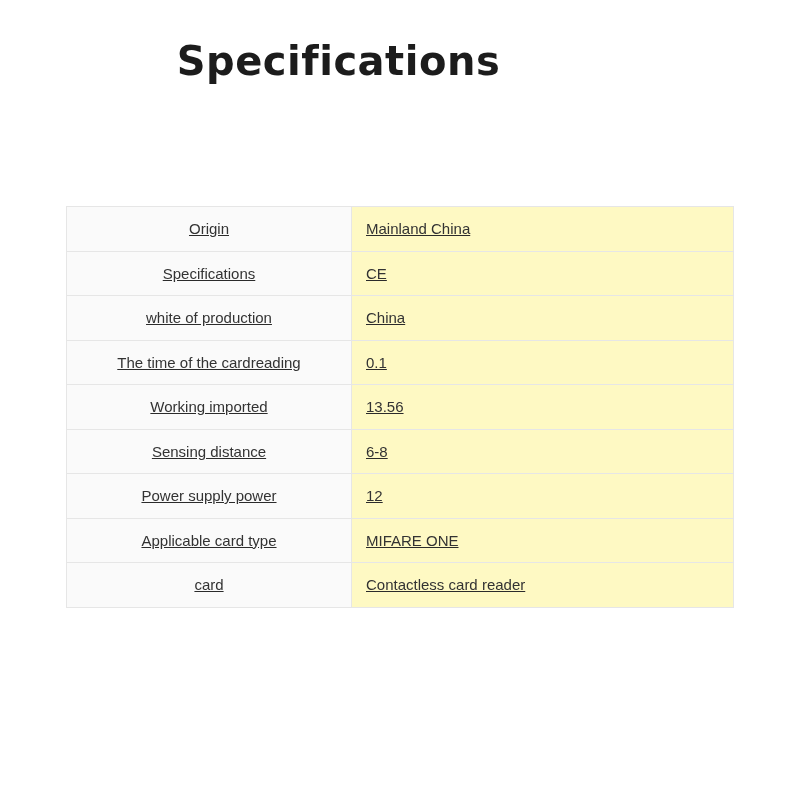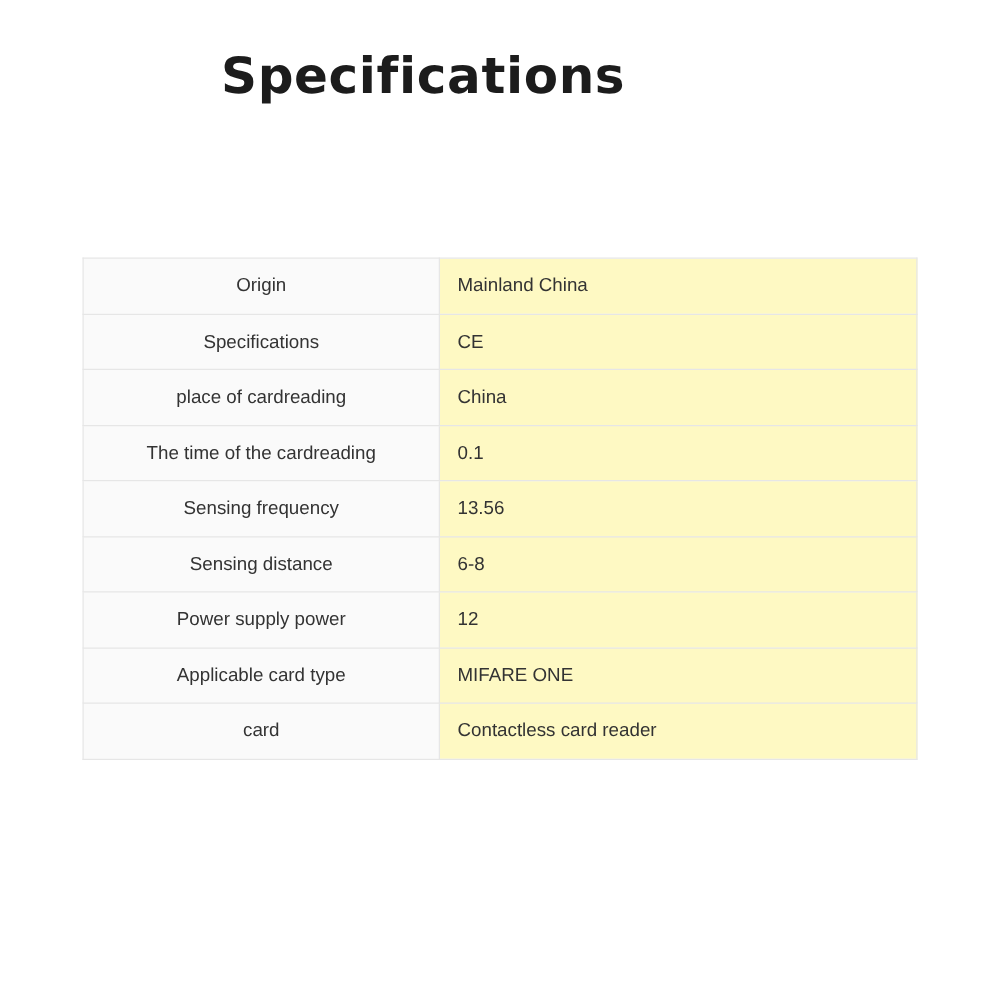--- a/index.html
+++ b/index.html
@@ -36,20 +36,21 @@
     top: 206px;
     width: 668px;
   }
   table.spec-table {
     width: 100%;
     border-collapse: collapse;
     table-layout: fixed;
   }
   table.spec-table tr {
     height: 44.5px;
+    text-decoration: underline;
   }
   table.spec-table td {
     border: 1px solid #e6e6e6;
     font-size: 15px;
     color: #333333;
     padding: 0 14px;
     vertical-align: middle;
     line-height: 1.3;
   }
   td.label-cell {
@@ -77,29 +78,29 @@
       <tbody>
         <tr>
           <td class="label-cell">Origin</td>
           <td class="value-cell">Mainland China</td>
         </tr>
         <tr>
           <td class="label-cell">Specifications</td>
           <td class="value-cell">CE</td>
         </tr>
         <tr>
-          <td class="label-cell">place of cardreading</td>
+          <td class="label-cell">white of production</td>
           <td class="value-cell">China</td>
         </tr>
         <tr>
           <td class="label-cell">The time of the cardreading</td>
           <td class="value-cell">0.1</td>
         </tr>
         <tr>
-          <td class="label-cell">Sensing frequency</td>
+          <td class="label-cell">Working imported</td>
           <td class="value-cell">13.56</td>
         </tr>
         <tr>
           <td class="label-cell">Sensing distance</td>
           <td class="value-cell">6-8</td>
         </tr>
         <tr>
           <td class="label-cell">Power supply power</td>
           <td class="value-cell">12</td>
         </tr>

